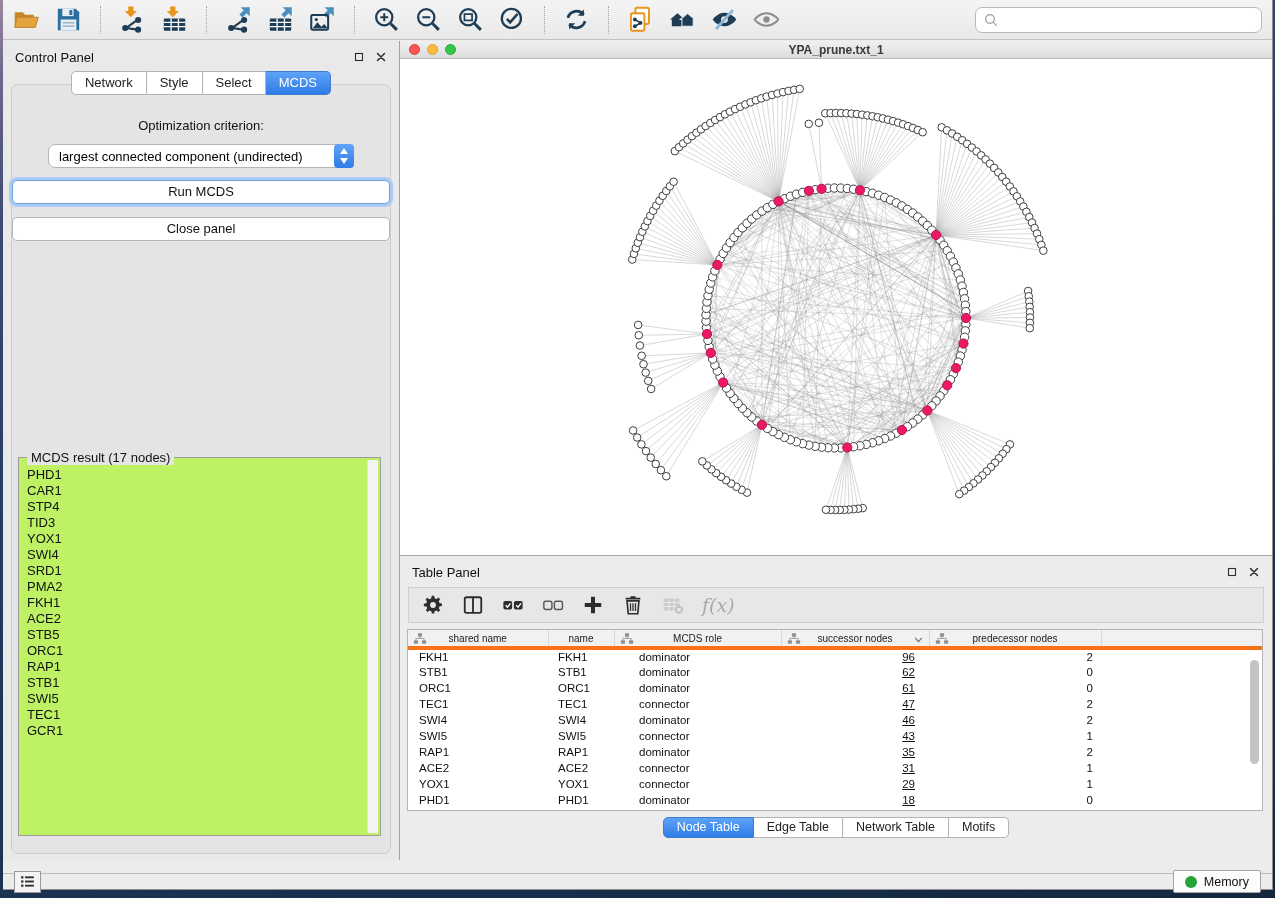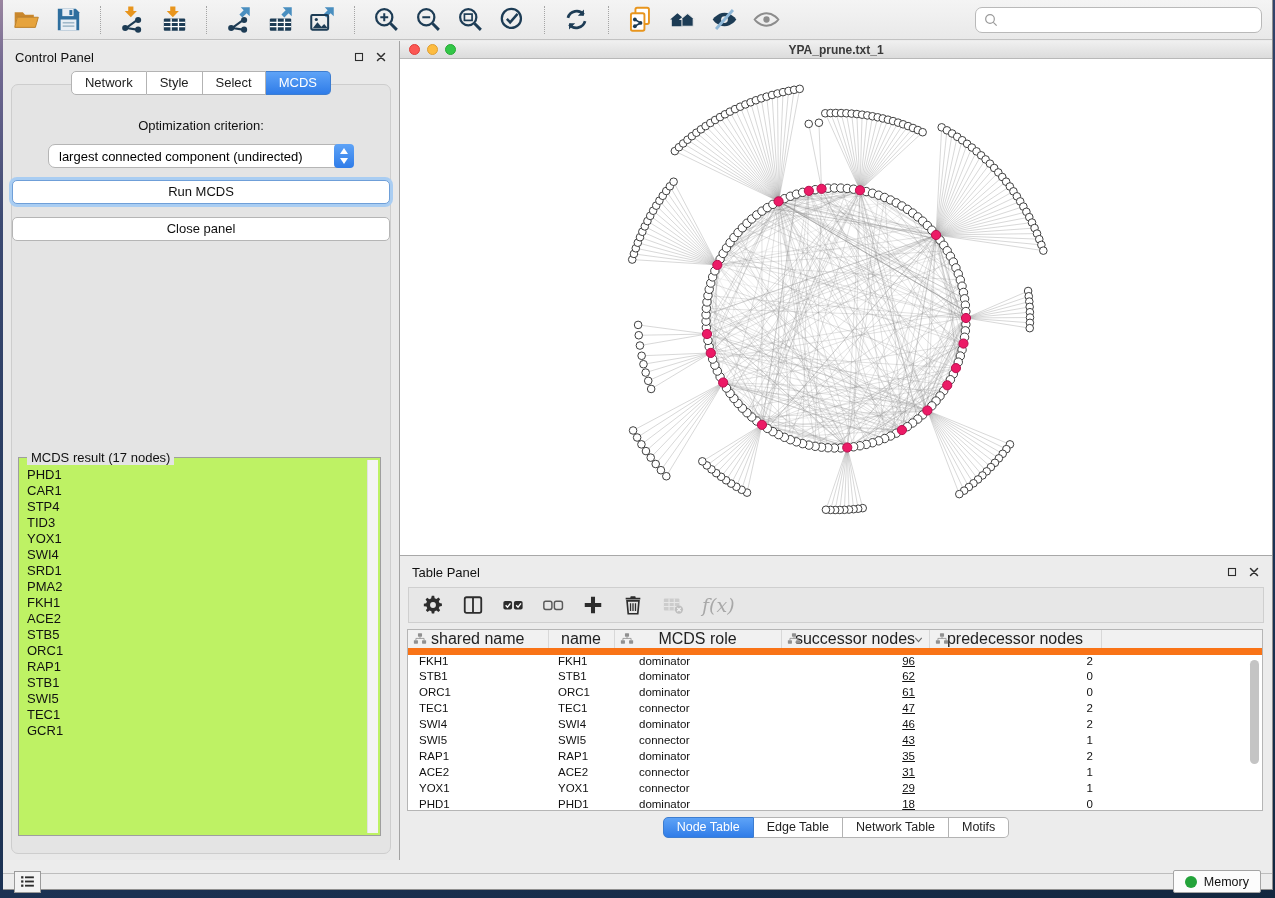--- a/index.html
+++ b/index.html
@@ -81,22 +81,22 @@
   .table-panel { flex:1; background:#ececec; display:flex; flex-direction:column; }
   .tp-toolbar { margin:5px 8px 0; height:36px; background:#e7e7e7; border:1px solid #cfcfcf;
     display:flex; align-items:center; gap:18px; padding:0 13px; }
   .tp-icon { width:22px; height:22px; display:inline-flex; cursor:pointer; }
   .tp-icon svg { width:100%; height:100%; }
   .tp-icon.disabled { opacity:.5; cursor:default; }
   .fx-label { font-size:19px; font-style:italic; font-family:"DejaVu Serif", serif; color:#a8a8a8; }
   .tp-tablewrap { margin:6px 9px 0 7px; background:#fff; border:1px solid #b5b5b5;
     height:182px; position:relative; overflow:hidden; }
   table.tp-table { width:100%; border-collapse:collapse; table-layout:fixed; }
-  .tp-table th { height:18px; background:#f1f1f1; border-bottom:7px solid #f97316;
-    border-right:1px solid #d8d8d8; font-weight:normal; font-size:16px; color:#222;
+  .tp-table th { height:18px; background:#f1f1f1; border-bottom:4px solid #f97316;
+    border-right:1px solid #d8d8d8; font-weight:normal; font-size:10px; color:#222;
     position:relative; cursor:pointer; }
   .tp-table th.filler { border-right:none; }
   .th-inner { display:flex; align-items:center; justify-content:center; gap:5px; }
   .th-glyph { width:14px; height:14px; display:inline-flex; position:absolute; left:5px; top:2px; }
   .th-glyph svg { width:100%; height:100%; }
   .th-sort { width:13px; height:13px; display:inline-flex; position:absolute; right:4px; top:3px; }
   .th-sort svg { width:100%; height:100%; }
   .tp-table td { height:16px; font-size:11.5px; color:#111; white-space:nowrap; overflow:hidden; }
   .tp-table td.c0 { padding-left:11px; }
   .tp-table td.c1 { padding-left:10px; }

